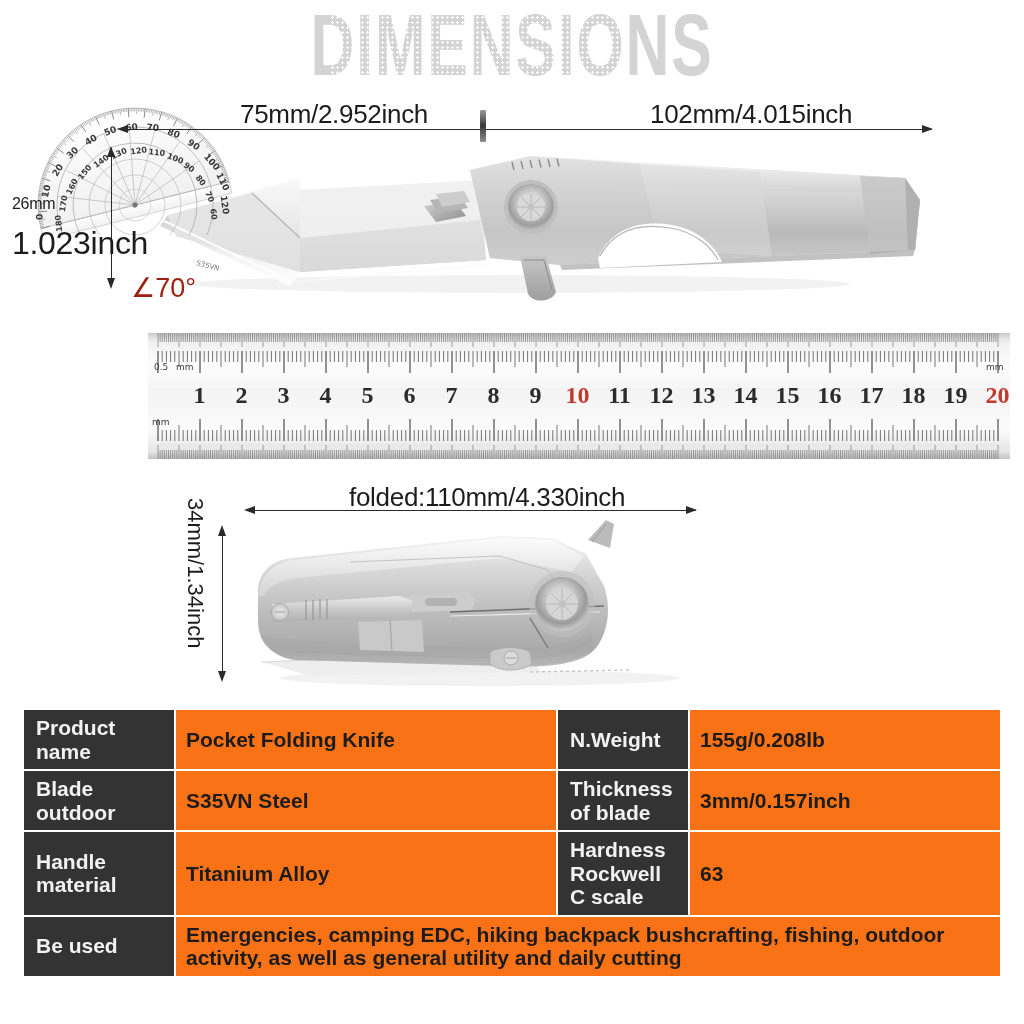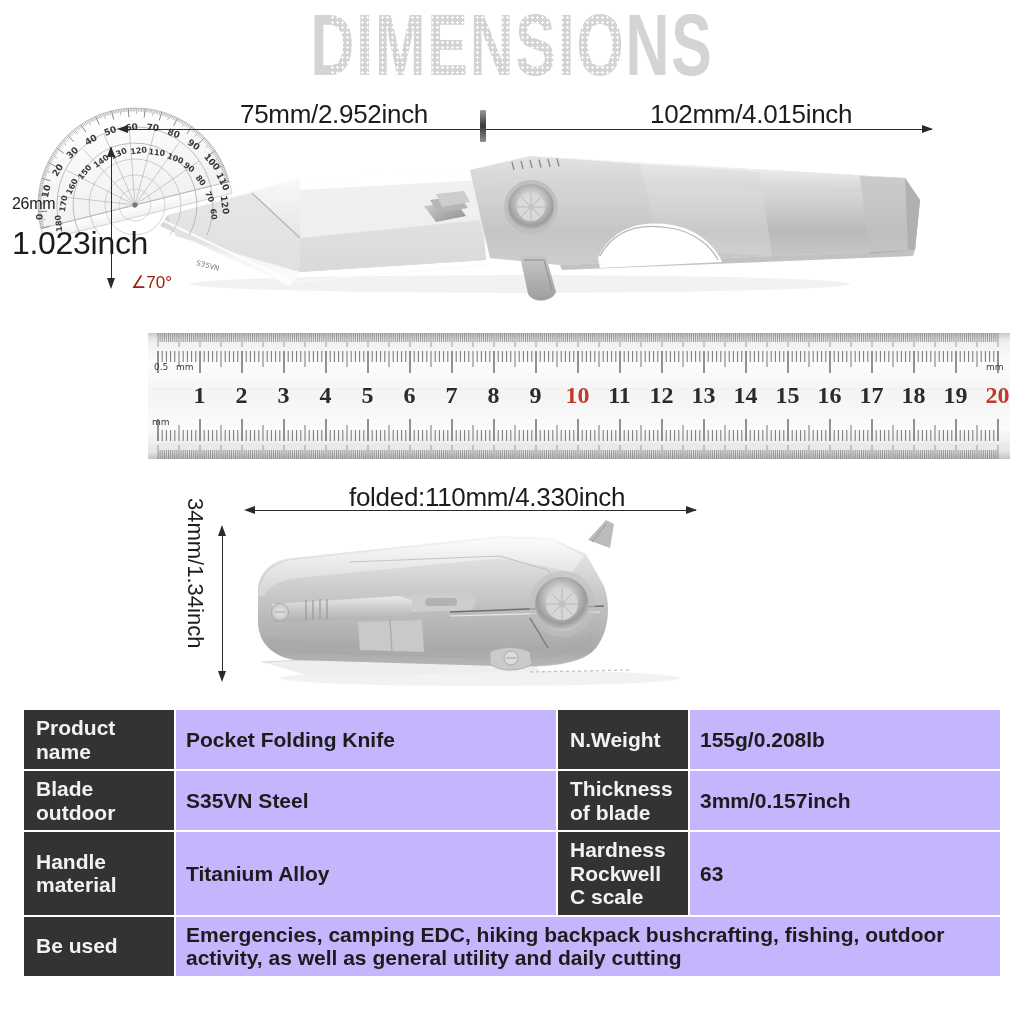--- a/index.html
+++ b/index.html
@@ -34,21 +34,21 @@
     pointer-events:none;
   }
 
   
   .dimtext{position:absolute;font-size:26px;color:#1c1c1c;white-space:nowrap;
            font-family:"Liberation Sans", sans-serif;letter-spacing:-0.3px;}
   .vert-text{
     position:absolute;font-size:22px;color:#1c1c1c;white-space:nowrap;
     transform-origin:left top;
   }
-  .angle-text{position:absolute;color:#a02010;font-size:17px;white-space:nowrap;}
+  .angle-text{position:absolute;color:#a02010;font-size:27px;white-space:nowrap;}
 
   
   .hline{position:absolute;height:1px;background:#2a2a2a;}
   .vline{position:absolute;width:1px;background:#2a2a2a;}
   .arrow-l, .arrow-r{position:absolute;width:0;height:0;}
   .arrow-l{border-top:4.5px solid transparent;border-bottom:4.5px solid transparent;border-right:11px solid #2a2a2a;}
   .arrow-r{border-top:4.5px solid transparent;border-bottom:4.5px solid transparent;border-left:11px solid #2a2a2a;}
   .arrow-u{position:absolute;width:0;height:0;border-left:4.5px solid transparent;border-right:4.5px solid transparent;border-bottom:11px solid #2a2a2a;}
   .arrow-d{position:absolute;width:0;height:0;border-left:4.5px solid transparent;border-right:4.5px solid transparent;border-top:11px solid #2a2a2a;}
   .tickmark{position:absolute;width:6px;border-radius:1px;
@@ -66,21 +66,21 @@
     font-family:"Liberation Sans", sans-serif;
     font-size:21px;
     padding:6px 10px;
     line-height:1.12;
   }
   td.lbl{
     background:#333333;color:#f2f2f2;
     width:128px;font-size:21px;padding-left:12px;
   }
   td.lbl.mid{width:108px;}
-  td.val{background:#c4b5fd;color:#1c1c1c;}
+  td.val{background:#f97316;color:#1c1c1c;}
   td.val.right{width:290px;}
   .usewrap{line-height:1.22;font-size:22px;margin-left:40px;}
 
   
   svg{display:block;}
   .art{position:absolute;}
 </style>
 </head>
 <body>
 

